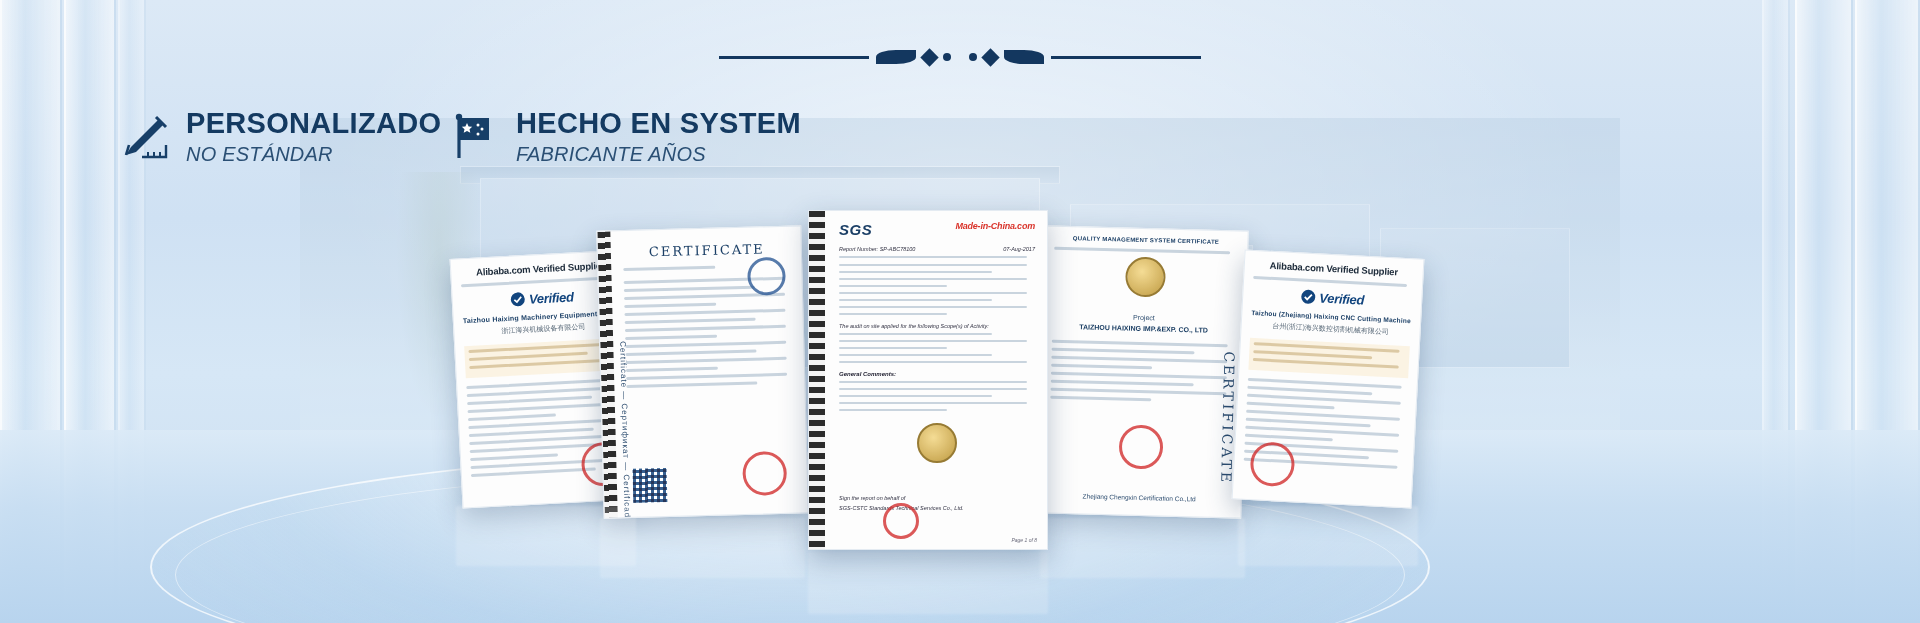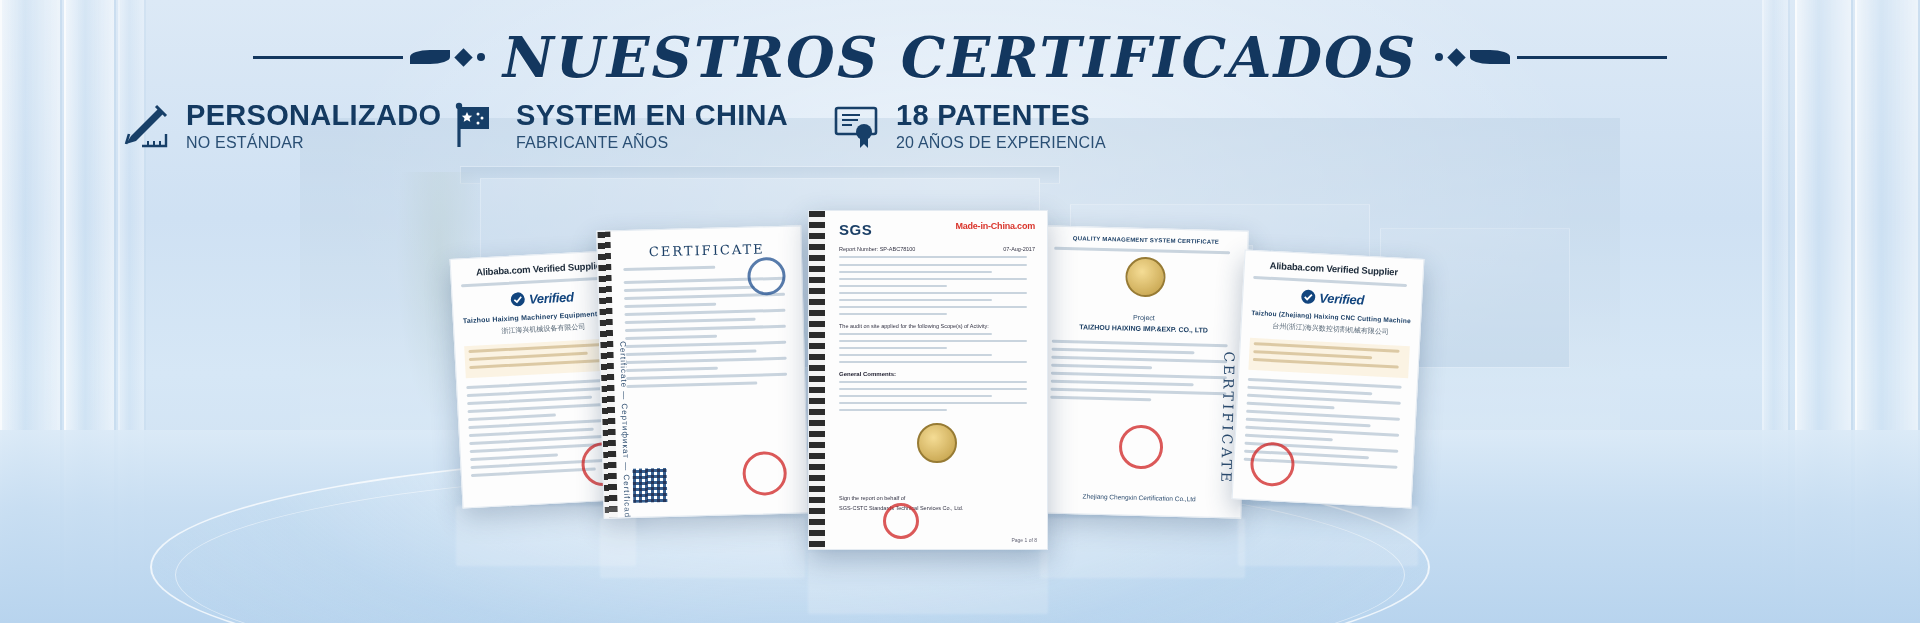--- a/index.html
+++ b/index.html
@@ -105,35 +105,35 @@
   .dot { width: 8px; height: 8px; background: #13375f; border-radius: 50%; }
   .leaf {
     width: 40px; height: 14px; background: #13375f;
     border-radius: 50% 0 50% 0;
   }
   .leaf.flip { border-radius: 0 50% 0 50%; }
 
   
   .features {
     position: absolute; left: 120px; top: 100px; width: 1700px; height: 74px;
-    display: flex; align-items: flex-start;
+    display: flex; align-items: center;
   }
   .feature { display: flex; align-items: center; gap: 14px; }
   .feature.f1 { width: 330px; }
   .feature.f2 { width: 380px; }
   .feature.f3 { width: 420px; }
   .feature.f4 { width: 400px; }
   .f-icon { width: 52px; height: 52px; flex: 0 0 52px; position: relative; color: #173f68; }
   .f-texts { display: flex; flex-direction: column; justify-content: center; }
   .f-title {
     font-size: 29px; font-weight: 700; color: #143a61; letter-spacing: .3px;
     line-height: 1.08; white-space: nowrap;
   }
   .f-sub {
-    font-size: 16px; color: #2a4f74; letter-spacing: .2px;
+    font-size: 20px; font-style: italic; color: #2a4f74; letter-spacing: .2px;
     margin-top: 3px; white-space: nowrap;
   }
 
   
   .certs { position: absolute; left: 0; top: 210px; width: 1920px; height: 330px; }
   .cert {
     position: absolute;
     background: #fdfdfd;
     box-shadow: 0 10px 26px rgba(30,60,95,.30);
     overflow: hidden;
@@ -263,21 +263,20 @@
   <div class="floor-ellipse"></div>
   <div class="floor-ellipse2"></div>
 
   <div class="title-wrap">
     <div class="orn left">
       <div class="line"></div>
         <div class="leaf"></div>
         <div class="diamond"></div>
         <div class="dot"></div>
     </div>
-    <div class="title-text">NUESTROS CERTIFICADOS</div>
     <div class="orn right">
       <div class="dot"></div>
         <div class="diamond"></div>
         <div class="leaf flip"></div>
         <div class="line"></div>
     </div>
   </div>
 
   <div class="features">
 
@@ -305,40 +304,26 @@
           <circle cx="9" cy="6" r="3.2" fill="#173f68"></circle>
           <g fill="#ffffff">
             <path d="M17 12 l1.6 3.4 3.6.4-2.7 2.4.8 3.6-3.3-1.9-3.3 1.9.8-3.6-2.7-2.4 3.6-.4z"></path>
             <circle cx="28" cy="14" r="1.5"></circle>
             <circle cx="32" cy="18" r="1.5"></circle>
             <circle cx="28" cy="23" r="1.5"></circle>
           </g>
         </svg>
       </div>
       <div class="f-texts">
-        <div class="f-title">SYSTEM EN CHINA</div>
+        <div class="f-title">HECHO EN SYSTEM</div>
         <div class="f-sub">FABRICANTE AÑOS</div>
       </div>
     </div>
 
 
-    <div class="feature f4">
-      <div class="f-icon">
-        <svg viewBox="0 0 52 52" width="52" height="52" fill="none">
-          <rect x="6" y="8" width="40" height="26" rx="2" stroke="#173f68" stroke-width="2.6"></rect>
-          <path d="M12 15 H30 M12 20 H28 M12 25 H22" stroke="#173f68" stroke-width="2"></path>
-          <circle cx="34" cy="32" r="8" fill="#173f68"></circle>
-          <path d="M30 38 L30 48 L34 44 L38 48 L38 38 Z" fill="#173f68"></path>
-        </svg>
-      </div>
-      <div class="f-texts">
-        <div class="f-title">18 PATENTES</div>
-        <div class="f-sub">20 AÑOS DE EXPERIENCIA</div>
-      </div>
-    </div>
   </div>
 
   <div class="certs">
 
     <div class="cert" id="c1" style="left:456px; top:44px; width:180px; height:250px; transform: rotate(-3deg);">
       <div class="pg">
         <div class="alibaba-top">Alibaba.com Verified Supplier</div>
         <div class="cert-line l" style="margin-top:6px;"></div>
         <div class="verified-badge">
           <svg width="16" height="16" viewBox="0 0 16 16">
@@ -395,21 +380,21 @@
         </div>
         <div class="stamp blue" style="right:16px; top:30px; width:38px; height:38px;"></div>
         <div class="qr" style="left:14px; bottom:14px;"></div>
         <div class="stamp" style="right:20px; bottom:18px;"></div>
       </div>
       <div class="vert-text" style="left:18px; top:110px;">Certificate — Cepтификат — Certificado</div>
     </div>
 
     <div class="cert" id="c3" style="left:808px; top:0px; width:240px; height:340px; z-index:5;">
       <div class="spine" style="width:16px;"></div>
-      <div class="pg" style="left:18px; padding:10px 12px;">
+      <div class="pg" style="left:18px; padding:10px 12px;font-style:italic;">
         <div style="display:flex; justify-content:space-between; align-items:flex-start;">
           <span class="sgs-logo">SGS</span>
           <span class="mic-logo">Made-in-China.com</span>
         </div>
         <div style="display:flex; justify-content:space-between; margin-top:8px; font-size:5.5px; color:#334;">
           <span>Report Number: SP-ABC78100</span>
           <span>07-Aug-2017</span>
         </div>
         <div class="cert-line l" style="margin-top:4px; height:2px;"></div>
         <div style="margin-top:6px;">

